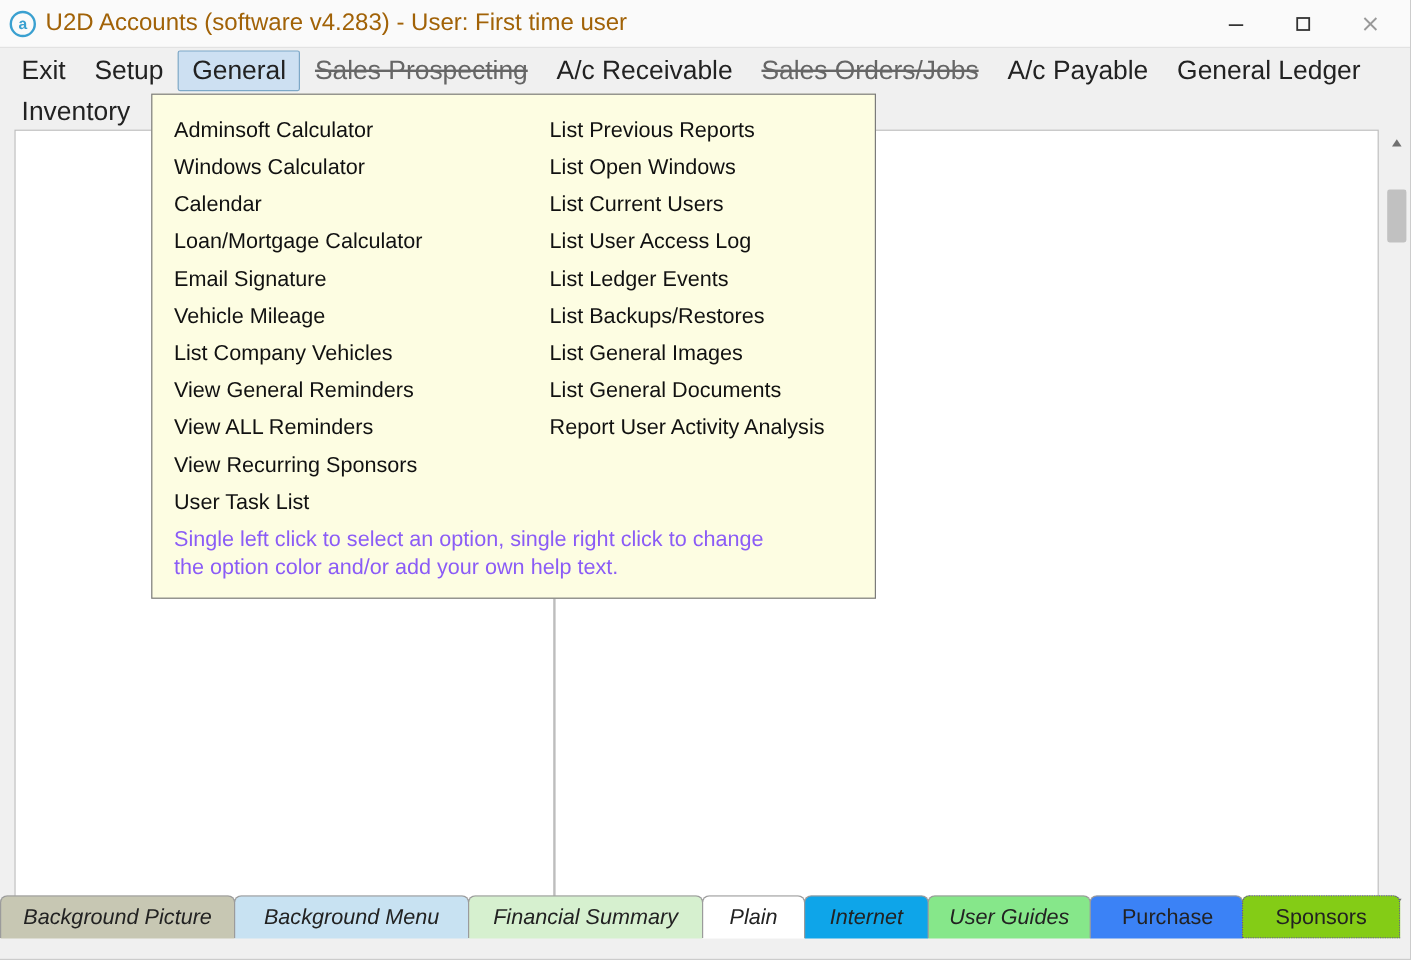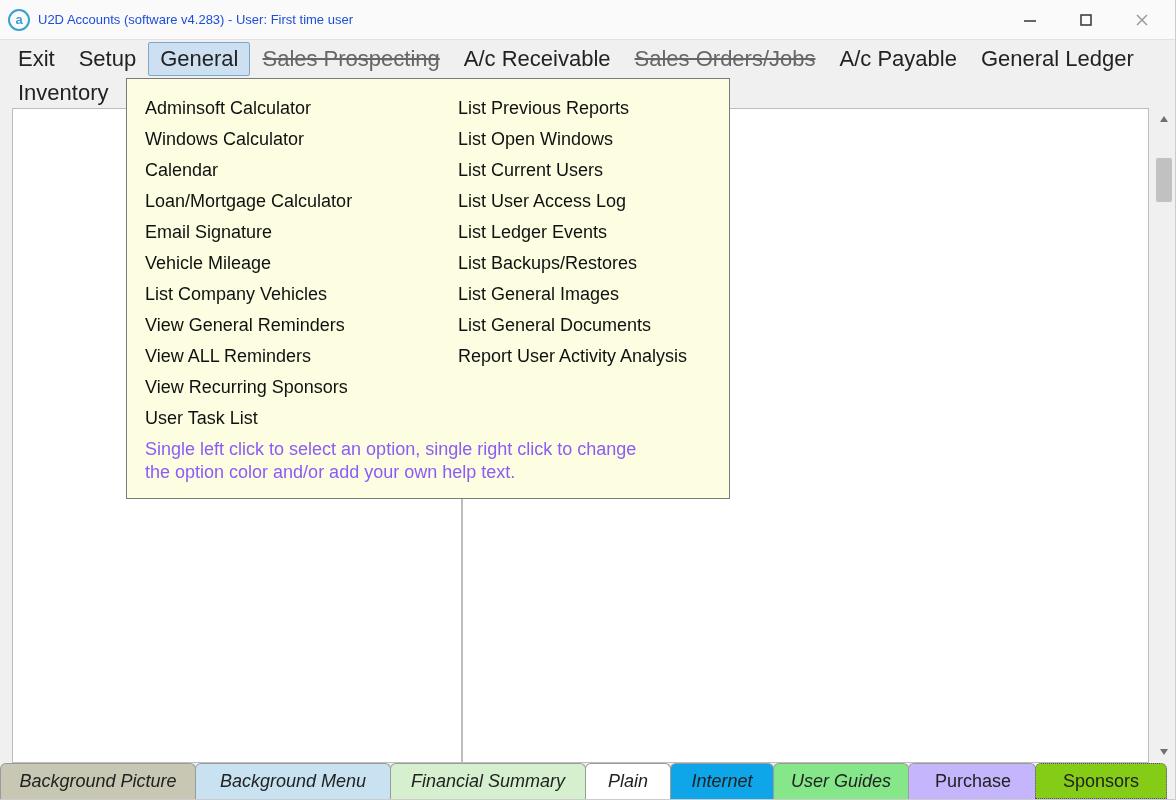--- a/index.html
+++ b/index.html
@@ -27,21 +27,21 @@
     border: 2px solid #3aa0d0;
     border-radius: 50%;
     color: #3aa0d0;
     font-size: 13px;
     display: flex;
     align-items: center;
     justify-content: center;
     margin-right: 8px;
     font-weight: bold;
   }
-  .title-text { color: #1d4ed8; font-size: 13px; }
+  .title-text { color: #a16207; font-size: 20px; }
   .titlebar-spacer { flex: 1; }
   .win-controls { display: flex; gap: 6px; }
   .win-btn {
     width: 50px; height: 32px;
     display: flex; align-items: center; justify-content: center;
     color: #444;
   }
   .win-btn svg { width: 14px; height: 14px; }
   
   .menubar {
@@ -125,21 +125,21 @@
     position: relative; top: 28px;
     margin: 0 3px;
     height: 44px;
     background: #c1c1c1;
     border-radius: 2px;
   }
   .vsb-arrow.bottom { position: absolute; bottom: 0; }
   
   .tabs {
     position: absolute;
-    left: 0; right: 0; bottom: 0;
+    left: 0; right: 0; bottom: 17px;
     height: 36px;
     display: flex;
     font-style: italic;
     font-size: 18px;
   }
   .tab {
     flex: 0 0 auto;
     display: flex; align-items: center; justify-content: center;
     border: 1px solid #9b9b9b;
     border-bottom: none;
@@ -148,21 +148,21 @@
     padding: 0 14px;
     height: 36px;
     color: #222;
   }
   .tab-bgpic { background: #c7c7b3; width: 196px; }
   .tab-bgmenu { background: #c8e2f2; width: 196px; }
   .tab-finsum { background: #d6f0cf; width: 196px; }
   .tab-plain  { background: #ffffff; width: 86px; }
   .tab-internet { background: #0ea5e9; width: 104px; }
   .tab-ug    { background: #86e78a; width: 136px; }
-  .tab-purchase { background: #c4b5fd; width: 128px; font-style: normal; padding-left: 16px; }
+  .tab-purchase { background: #3b82f6; width: 128px; font-style: normal; padding-left: 16px; }
   .tab-sponsors { background: #84cc16; width: 132px; font-style: normal; border: 1px dotted #6040b0; }
 </style>
 </head>
 <body>
 
 <div class="titlebar">
   <div class="appicon">a</div>
   <div class="title-text">U2D Accounts (software v4.283) -  User: First time user</div>
   <div class="titlebar-spacer"></div>
   <div class="win-controls">

